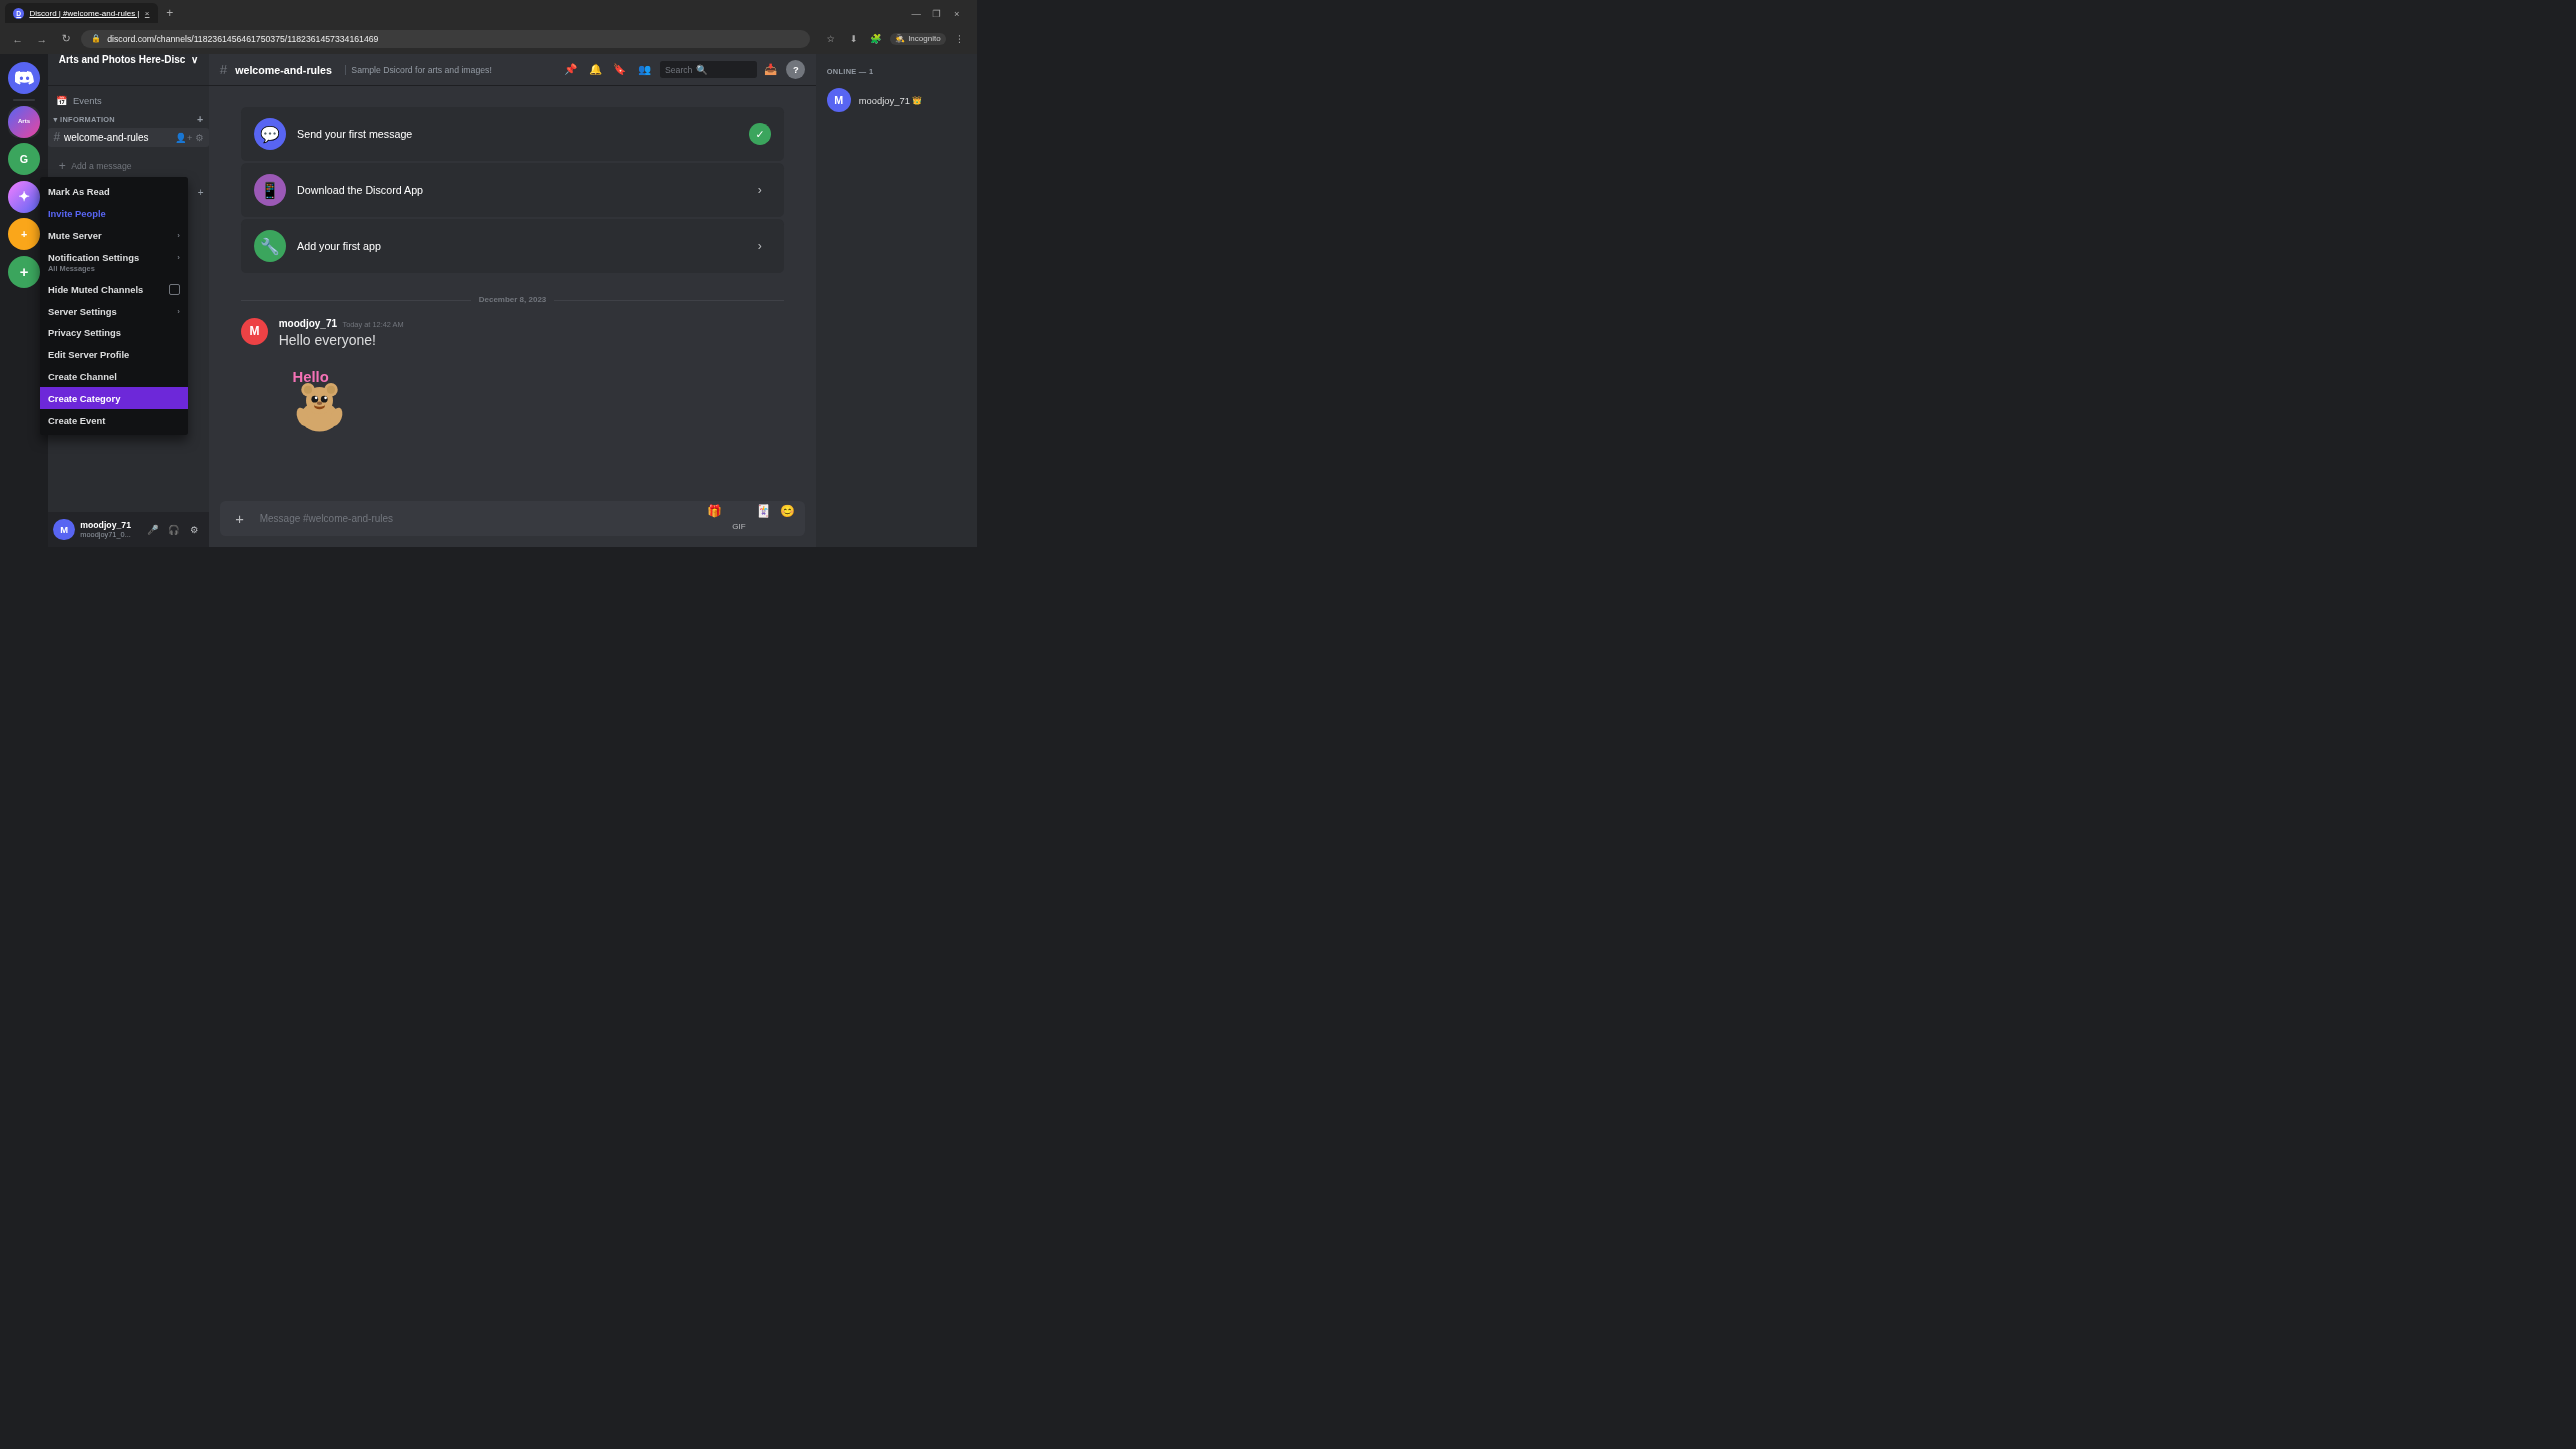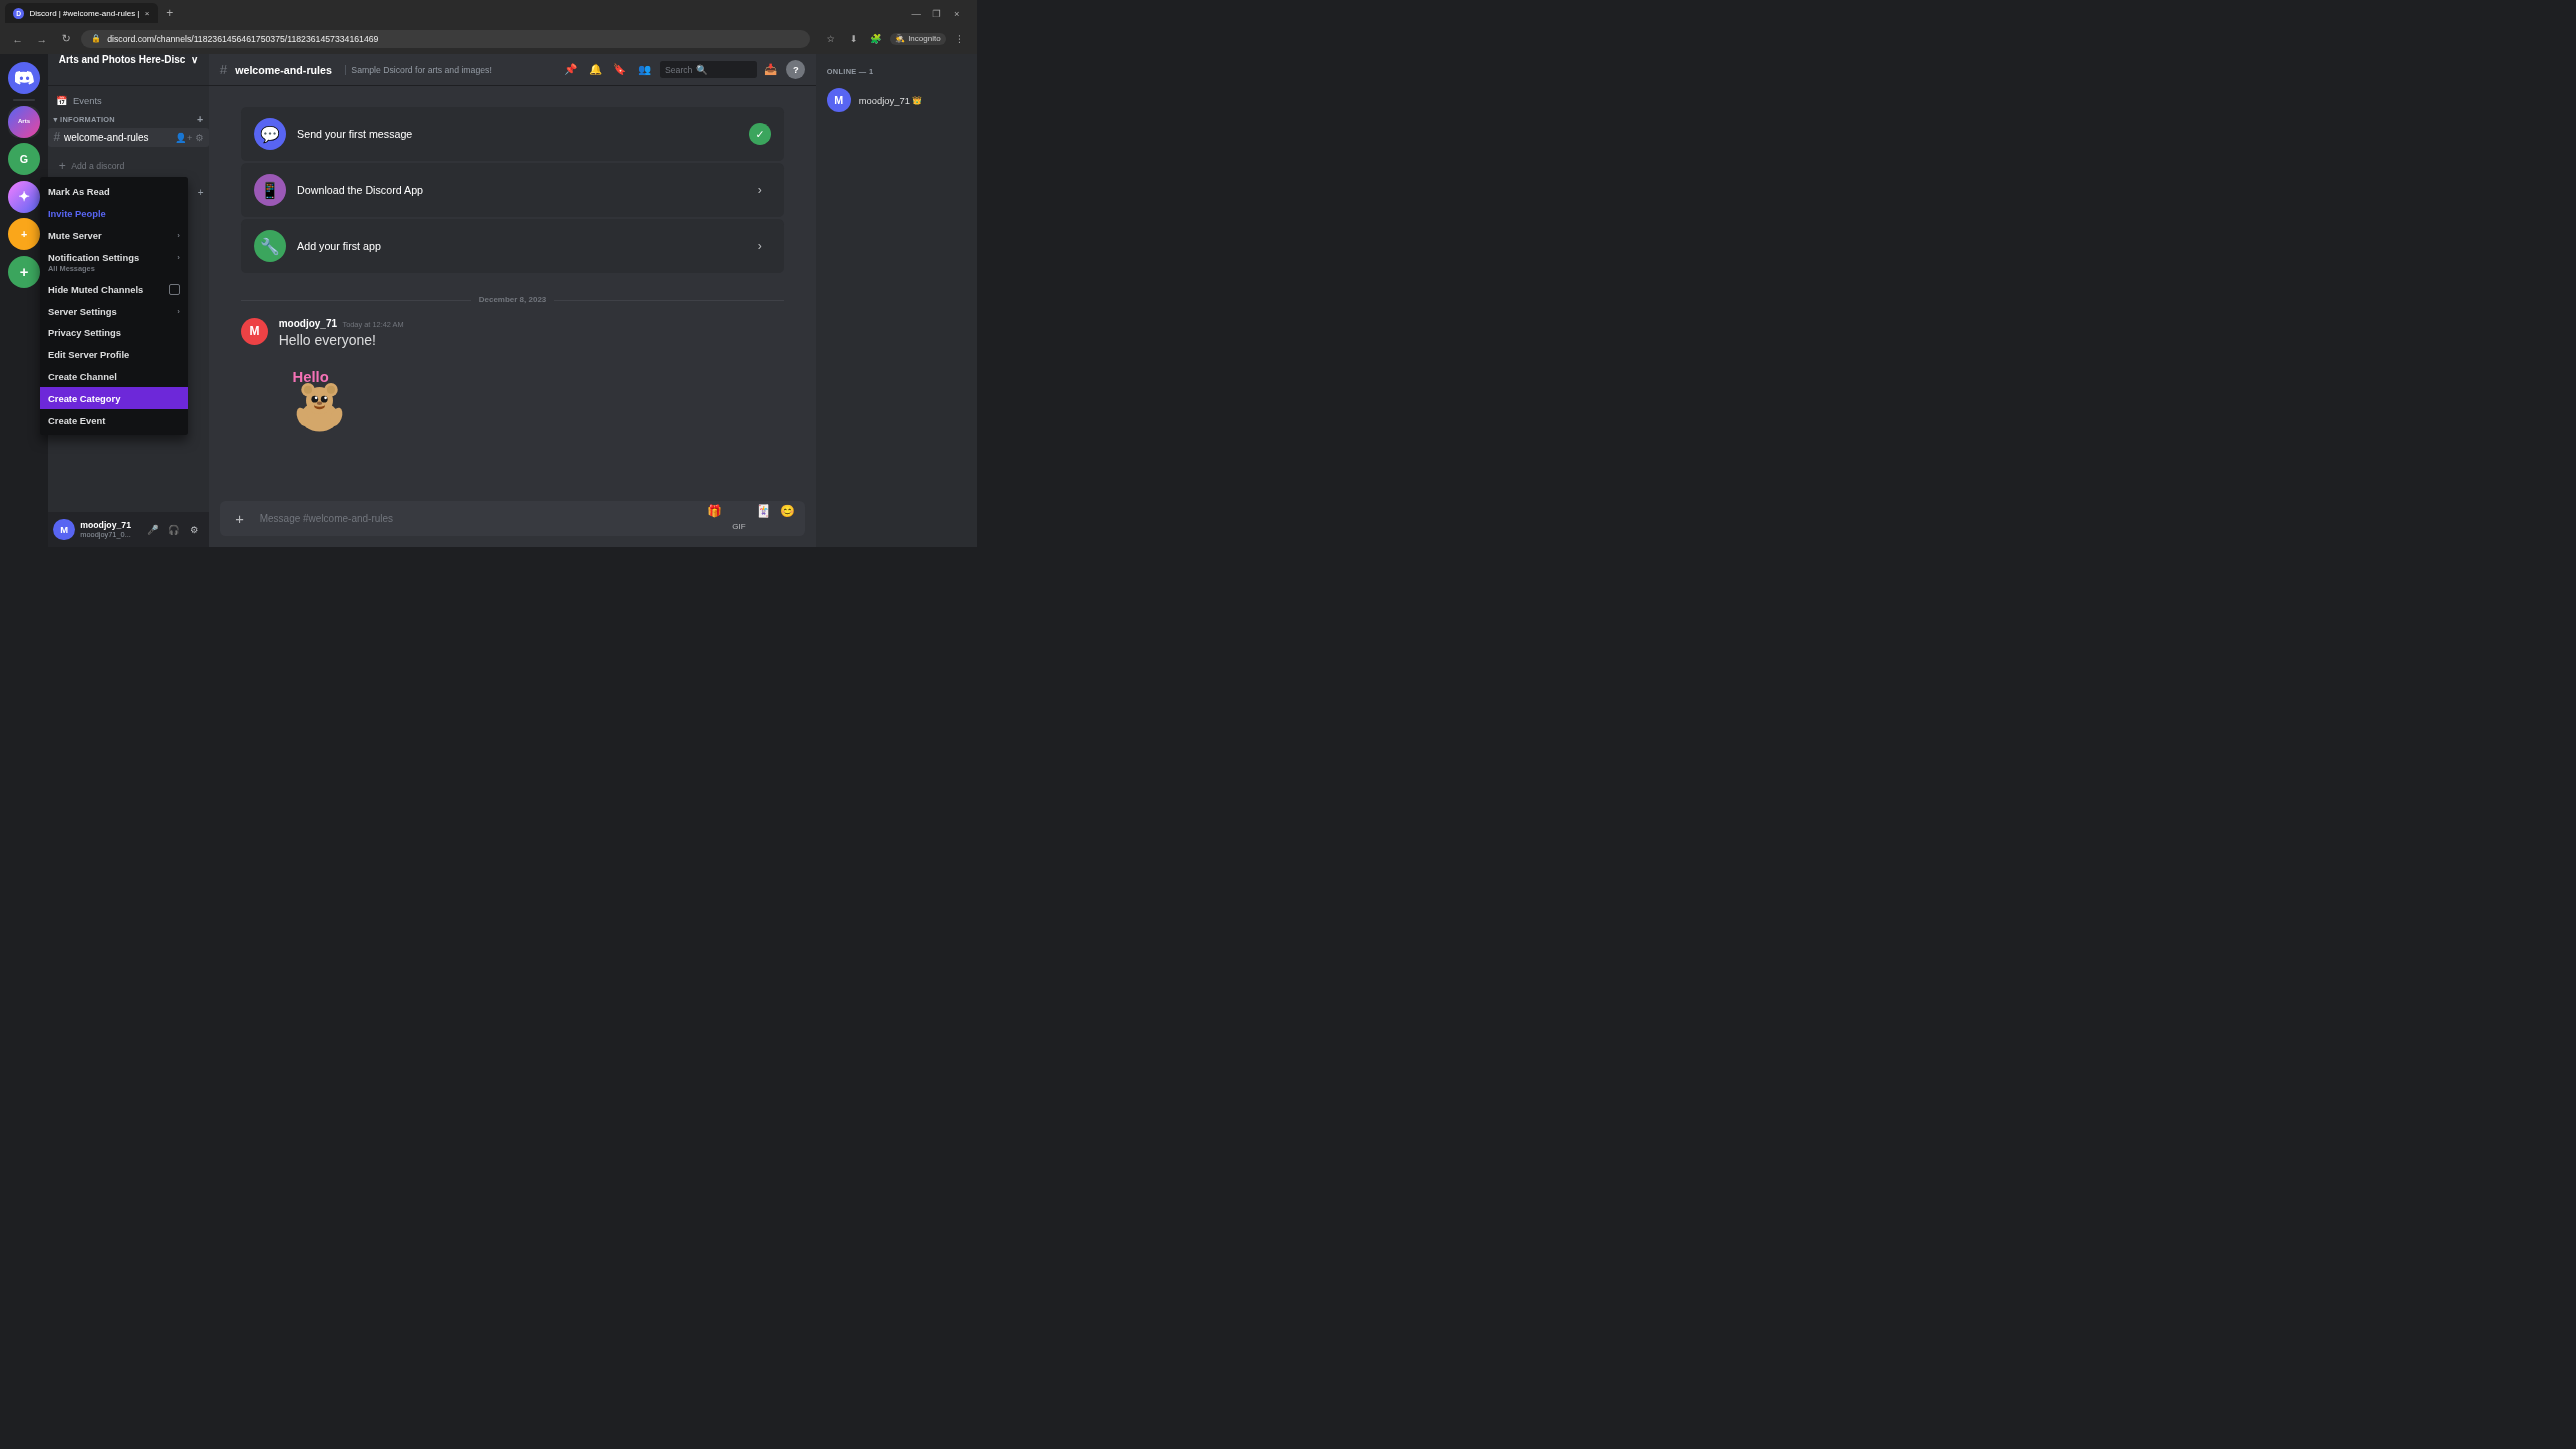--- a/index.html
+++ b/index.html
@@ -35,20 +35,21 @@
       padding: 2.7px 8px;
       border-radius: 5.4px 5.4px 0 0;
       height: 20px;
       min-width: 121px;
       font-size: 8px;
       color: #ccc;
     }
     .tab.active {
       background: #1e1e1e;
       color: #fff;
+      text-decoration: underline;
     }
     .tab-favicon {
       width: 10.7px;
       height: 10.7px;
       background: #5865f2;
       border-radius: 50%;
       display: flex;
       align-items: center;
       justify-content: center;
       color: white;
@@ -576,21 +577,21 @@
         <span class="ch-icon">#</span>
         <span>welcome-and-rules</span>
         <span style="margin-left:auto;display:flex;gap:2.7px;">
           <span style="font-size:9.4px;color:#72767d;">👤+</span>
           <span style="font-size:9.4px;color:#72767d;">⚙</span>
         </span>
       </div>
       <div style="padding:2.7px 5.4px;margin-top:5.4px;">
         <div style="display:flex;align-items:center;gap:5.4px;padding:4px 5.4px;border-radius:2.7px;cursor:pointer;color:#72767d;">
           <span style="font-size:12px;">+</span>
-          <span style="font-size:8.7px;">Add a discord</span>
+          <span style="font-size:8.7px;">Add a message</span>
         </div>
       </div>
 
       <div class="sidebar-channel" style="margin-top:2.7px;">
         <span class="ch-icon">#</span>
         <span>logout</span>
         <span style="margin-left:auto;">+</span>
       </div>
     </div>
     <div class="user-area">

